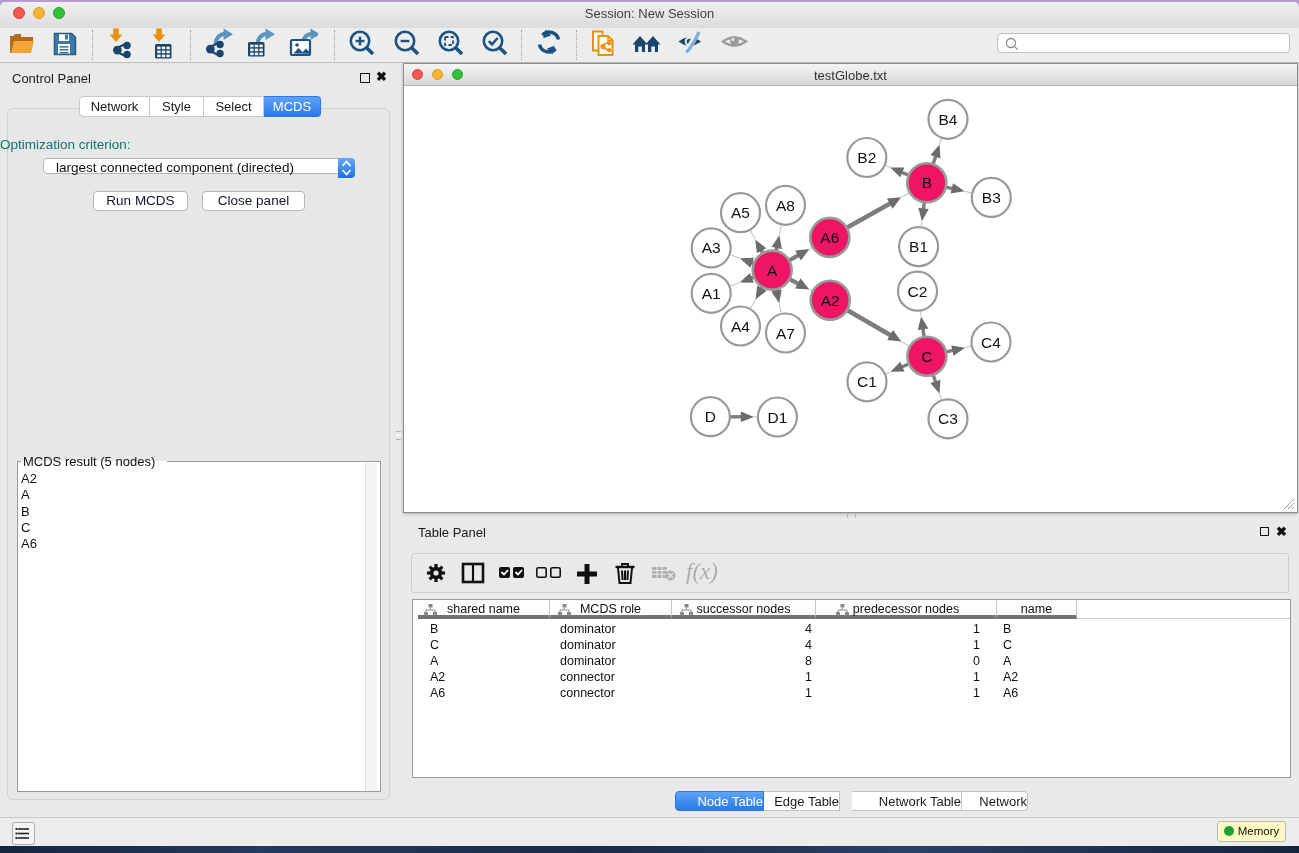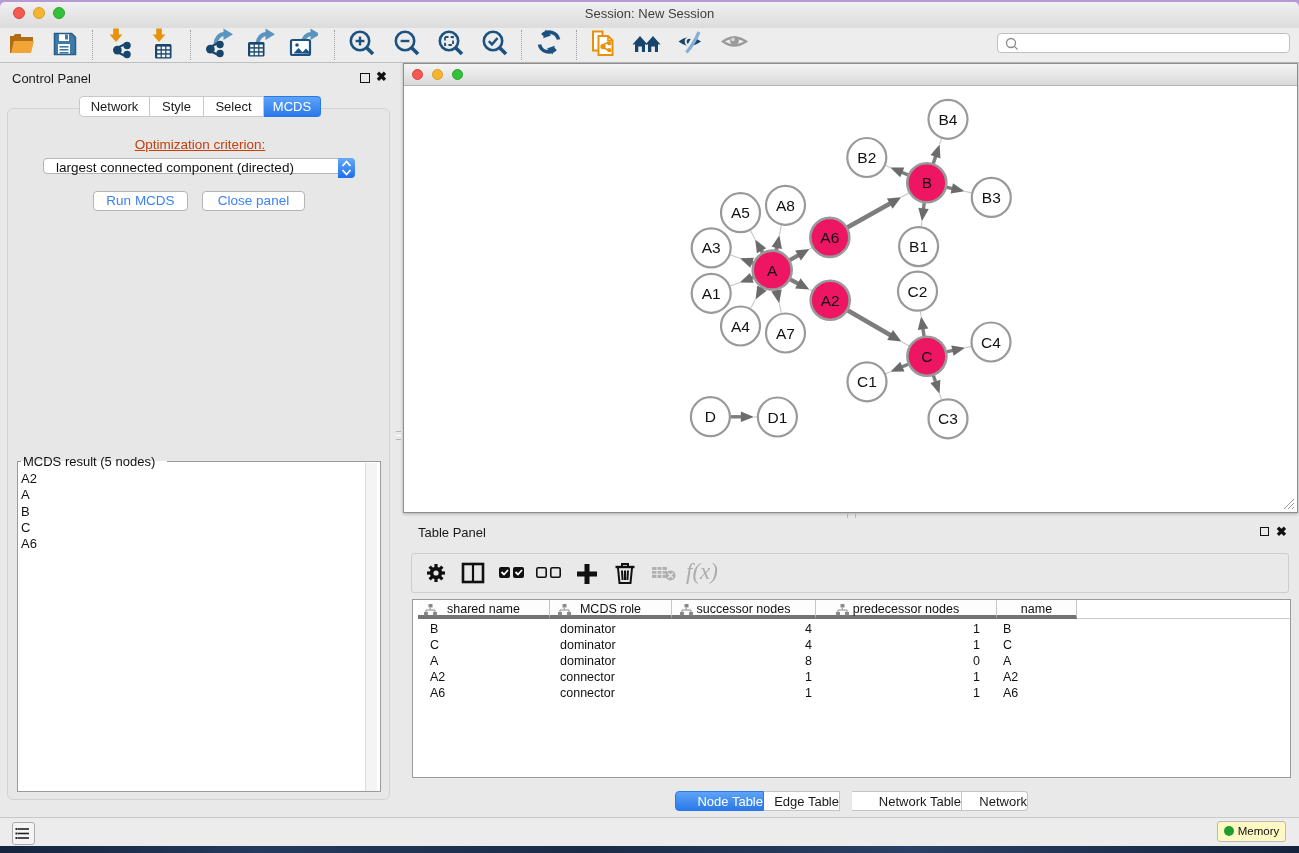--- a/index.html
+++ b/index.html
@@ -17,24 +17,24 @@
 
 #cptitle{left:12px;top:71px;font-size:13px;color:#1a1a1a;}
 #cpfloat{left:360px;top:73px;width:10px;height:10px;border:1.5px solid #111;}
 #cpclose{left:376px;top:69px;font-size:13px;color:#111;font-weight:bold;}
 #cpanel{left:7px;top:108px;width:383px;height:692px;background:#e7e7e7;border:1px solid #d2d2d2;border-radius:6px;}
 .tab{top:96px;height:21px;background:#fff;border:1px solid #c8c8c8;border-left:none;font-size:13px;color:#1a1a1a;text-align:center;line-height:20px;}
 #tabN{left:79px;width:71px;border-left:1px solid #c8c8c8;border-radius:4px 0 0 4px;}
 #tabS{left:150px;width:54px;}
 #tabE{left:204px;width:60px;}
 #tabM{left:264px;width:57px;background:linear-gradient(#5ea3f5,#2a79ec);color:#fff;border-color:#2a79ec;border-radius:0 4px 4px 0;}
-#optlabel{left:0px;top:137px;width:400px;text-align:center;font-size:13.5px;color:#c2410c;text-decoration:underline;}
+#optlabel{left:0px;top:137px;width:400px;text-align:left;font-size:13.5px;color:#0f766e;}
 #combo{left:43px;top:158px;width:311px;height:16px;background:#fff;border:1px solid #b4b4b4;border-radius:4px;font-size:13.5px;color:#111;line-height:18px;padding-left:12px;}
 #combobtn{left:338px;top:158px;width:17px;height:20px;background:linear-gradient(#66a9f7,#1f6fec);border-radius:0 4px 4px 0;}
-.btn{top:191px;height:20px;background:#fff;border:1px solid #b4b4b4;border-radius:4px;font-size:13.5px;color:#3b82f6;text-align:center;line-height:18px;}
+.btn{top:191px;height:20px;background:#fff;border:1px solid #b4b4b4;border-radius:4px;font-size:13.5px;color:#0f172a;text-align:center;line-height:18px;}
 #btnRun{left:93px;width:95px;}
 #btnClose{left:202px;width:103px;}
 
 #fs{left:17px;top:461px;width:364px;height:331px;border:1px solid #9a9a9a;background:#fff;}
 #fsmask{left:21px;top:461px;width:146px;height:1px;background:#fff;}
 #fslegendbg{left:23px;top:454px;font-size:13px;color:#111;}
 #fslist{left:21px;top:471px;font-size:13px;color:#111;line-height:16.3px;}
 #fssb{left:365px;top:463px;width:12px;height:328px;background:#f4f4f4;border-left:1px solid #dcdcdc;}
 
 #netwin{left:403px;top:63px;width:895px;height:450px;background:#fff;border:1px solid #8d8d8d;box-shadow:0 1px 3px rgba(0,0,0,.25);}
@@ -237,20 +237,21 @@
 <div class="abs btn" id="btnRun">Run MCDS</div>
 <div class="abs btn" id="btnClose">Close panel</div>
 <div class="abs" id="fs"></div>
 <div class="abs" id="fssb"></div>
 <div class="abs" id="fsmask"></div>
 <div class="abs" id="fslegendbg">MCDS result (5 nodes)</div>
 <div class="abs" id="fslist">A2<br>A<br>B<br>C<br>A6</div>
 
 <div class="abs" id="netwin">
 <div class="abs" id="nettb"></div>
+<div class="abs" id="nettitle">testGlobe.txt</div>
 <div class="abs tl" style="left:8px;top:5px;width:11px;height:11px;background:#f45952;border:0.5px solid #d8433c;"></div>
 <div class="abs tl" style="left:28px;top:5px;width:11px;height:11px;background:#f5b52e;border:0.5px solid #dd9c27;"></div>
 <div class="abs tl" style="left:48px;top:5px;width:11px;height:11px;background:#32c138;border:0.5px solid #27a52e;"></div>
 <svg class="abs" style="left:0;top:22px" width="893" height="426">
 <line x1="351.2" y1="153.4" x2="346.4" y2="144.6" stroke="#c6c6c6" stroke-width="1.1"></line>
 <line x1="359.3" y1="167.9" x2="356.6" y2="163.0" stroke="#7d7d7d" stroke-width="3.8"></line>
 <polygon points="351.2,153.4 362.2,162.2 357.5,164.8 352.9,167.3" fill="#6b6b6b"></polygon>
 <line x1="375.4" y1="149.2" x2="377.4" y2="139.4" stroke="#c6c6c6" stroke-width="1.1"></line>
 <line x1="371.9" y1="166.0" x2="373.2" y2="160.0" stroke="#7d7d7d" stroke-width="3.8"></line>
 <polygon points="375.4,149.2 377.9,163.0 372.8,161.9 367.6,160.8" fill="#6b6b6b"></polygon>

